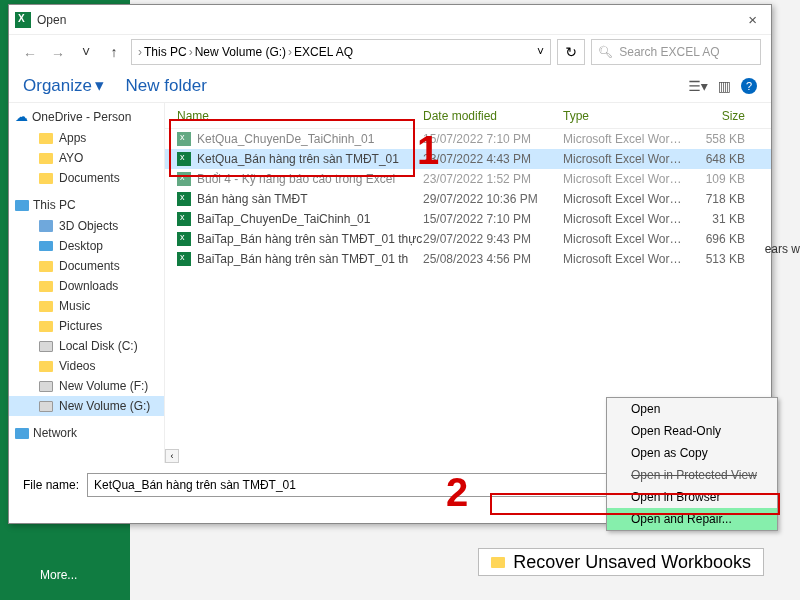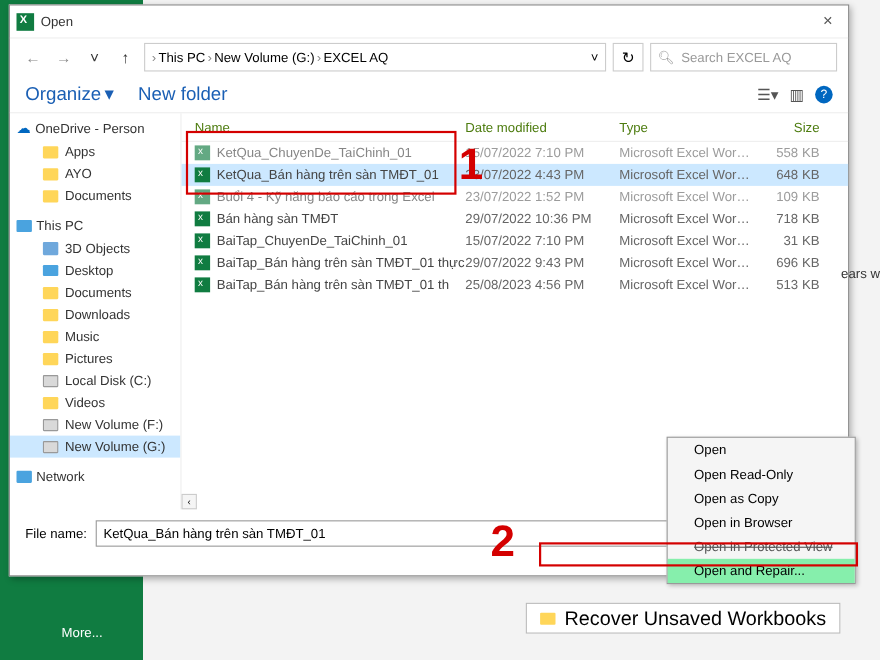--- a/index.html
+++ b/index.html
@@ -1,19 +1,19 @@
 <!DOCTYPE html>
 <html><head>
 <meta charset="utf-8">
 <style>
   * { box-sizing: border-box; margin: 0; padding: 0; font-family: "Segoe UI", sans-serif; }
   body { background: #f3f3f3; width: 800px; height: 600px; overflow: hidden; position: relative; }
 
   .excel-bg { position: absolute; left: 0; top: 0; bottom: 0; width: 130px; background: #107c41; }
-  .excel-more { position: absolute; left: 16px; bottom: 0; width: 130px; color: #fff; font-size: 12px; padding: 18px 40px; }
+  .excel-more { position: absolute; left: 0; bottom: 0; width: 130px; color: #fff; font-size: 12px; padding: 18px 40px; }
 
   .dialog { position: absolute; left: 8px; top: 4px; width: 764px; height: 520px; background: #fff; border: 1px solid #888; box-shadow: 2px 2px 6px rgba(0,0,0,0.3); }
 
   .titlebar { height: 30px; display: flex; align-items: center; padding: 0 6px; border-bottom: 1px solid #eee; }
   .title-icon { width: 16px; height: 16px; background: #107c41; margin-right: 6px; position: relative; }
   .title-icon::after { content: "X"; color: #fff; font-size: 10px; font-weight: bold; position: absolute; left: 3px; top: 1px; }
   .titlebar-text { font-size: 12px; color: #333; }
   .titlebar-close { margin-left: auto; font-size: 15px; color: #555; padding: 0 8px; cursor: default; }
 
   .navbar { height: 34px; display: flex; align-items: center; padding: 0 10px; gap: 6px; }
@@ -282,22 +282,22 @@
     <input class="filename-input" value="KetQua_Bán hàng trên sàn TMĐT_01" style="">
     <button class="tools-btn"><span>Tools</span> ▾</button>
   </div>
 
 </div>
 
 <div class="context-menu">
   <div class="menu-item">Open</div>
   <div class="menu-item">Open Read-Only</div>
   <div class="menu-item">Open as Copy</div>
+  <div class="menu-item struck">Open in Protected View</div>
   <div class="menu-item">Open in Browser</div>
-  <div class="menu-item struck">Open in Protected View</div>
   <div class="menu-item highlight">Open and Repair...</div>
 </div>
 
 <div class="red-box-1"></div>
 <div class="marker-1">1</div>
 <div class="red-box-2"></div>
 <div class="marker-2">2</div>
 
 <button class="recover-btn">
   <span class="folder-icon"></span>

